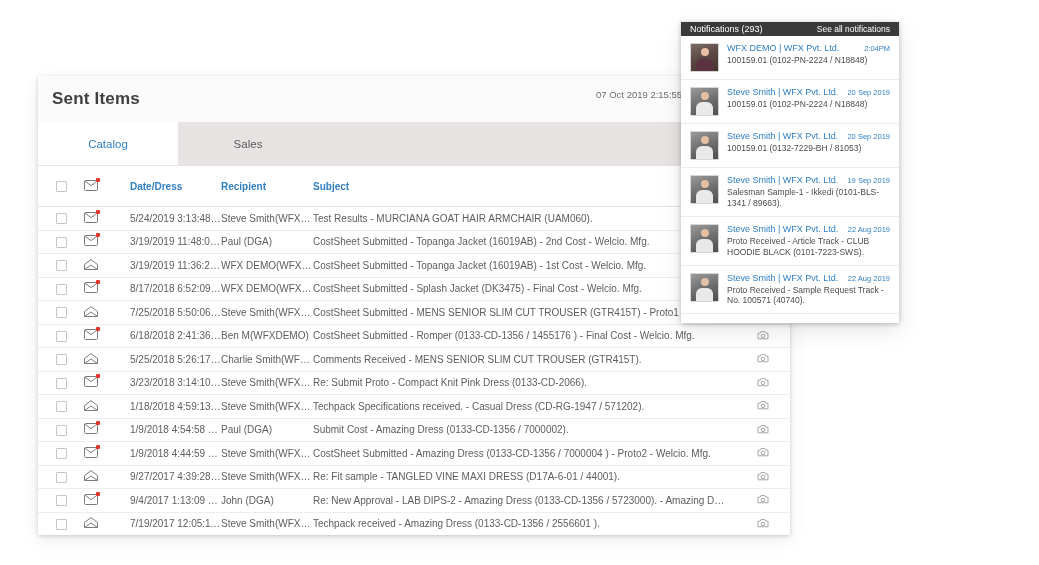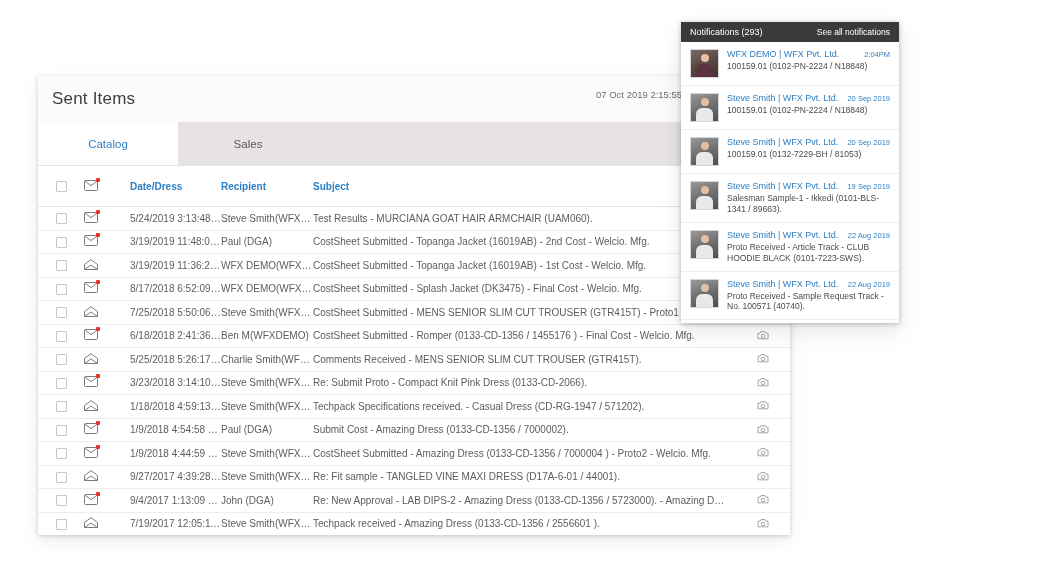--- a/index.html
+++ b/index.html
@@ -30,21 +30,21 @@
     height: 46px;
     padding: 0 20px 0 14px;
     display: flex;
     align-items: center;
     justify-content: space-between;
     background: #fbfbfb;
   }
   .page-title {
     font-size: 17px;
     color: #3f3f3f;
-    font-weight: normal;
+    font-weight: bold;
     letter-spacing: .2px;
   }
   .header-right {
     display: flex;
   }
   .header-datetime {
     font-size: 9.5px;
     color: #6d6d6d;
     white-space: nowrap;
   }
@@ -173,21 +173,21 @@
     position: absolute;
     left: 681px;
     top: 22px;
     width: 218px;
     background: #ffffff;
     box-shadow: 0 1px 5px rgba(0,0,0,.25), 0 8px 22px rgba(0,0,0,.10);
     overflow: hidden;
     max-height: 301px;
   }
   .notif-head {
-    height: 20px;
+    height: 14px;
     background: #3a3a3a;
     color: #ffffff;
     display: flex;
     align-items: center;
     justify-content: space-between;
     padding: 0 9px;
     font-size: 9px;
   }
   .notif-head .see-all { color: #ffffff; font-size: 8.5px; }
   .notif-list { background: #fff; }

